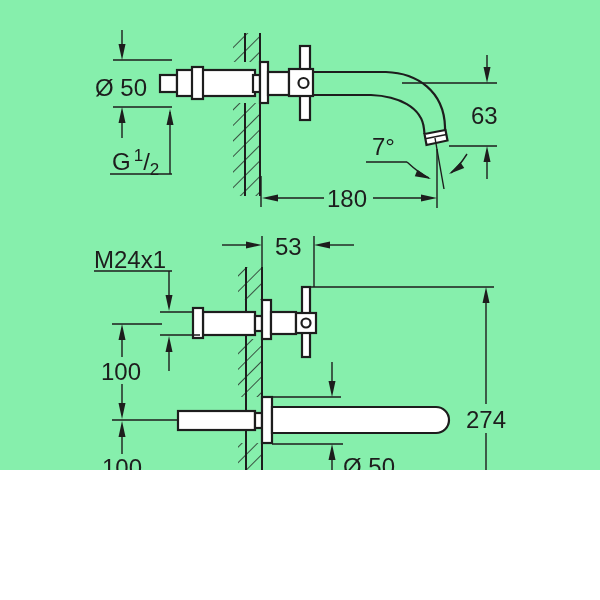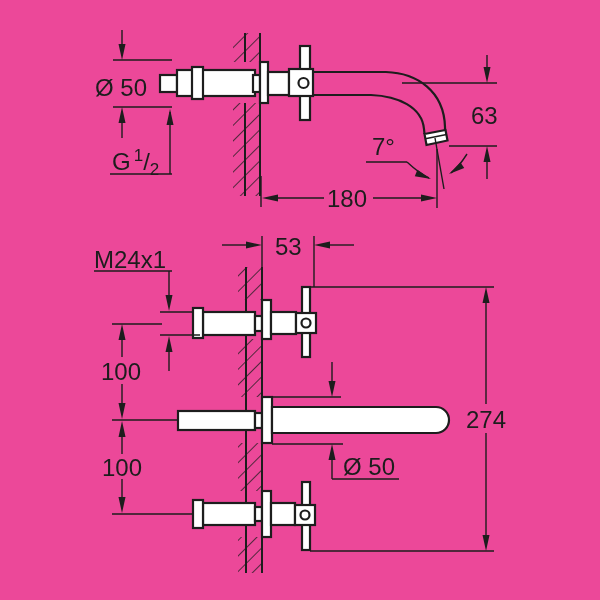--- a/index.html
+++ b/index.html
@@ -1,16 +1,16 @@
 <!DOCTYPE html>
 <html><head>
 <meta charset="utf-8">
 <style>
   html,body{margin:0;padding:0;background:#fff;}
-  #stage{width:600px;height:600px;background:#ec4899;position:relative;overflow:hidden;}
+  #stage{width:600px;height:470px;background:#86efac;position:relative;overflow:hidden;}
   svg{display:block;}
   .obj{stroke:#1d1d1d;stroke-width:2.2;fill:none;stroke-linejoin:miter;stroke-linecap:butt;}
   .objf{stroke:#1d1d1d;stroke-width:2.2;fill:#ffffff;stroke-linejoin:miter;}
   .thin{stroke:#1d1d1d;stroke-width:1.6;fill:none;}
   .wall{stroke:#1d1d1d;stroke-width:2;fill:none;}
   .dim{stroke:#1d1d1d;stroke-width:1.4;fill:none;}
   .arr{fill:#1d1d1d;stroke:none;}
   .hatchfill{fill:url(#hatch);stroke:none;}
   .txt{font-family:"Liberation Sans","DejaVu Sans",sans-serif;font-size:24px;fill:#1d1d1d;}
   .txtsm{font-family:"Liberation Sans","DejaVu Sans",sans-serif;font-size:17px;fill:#1d1d1d;}

